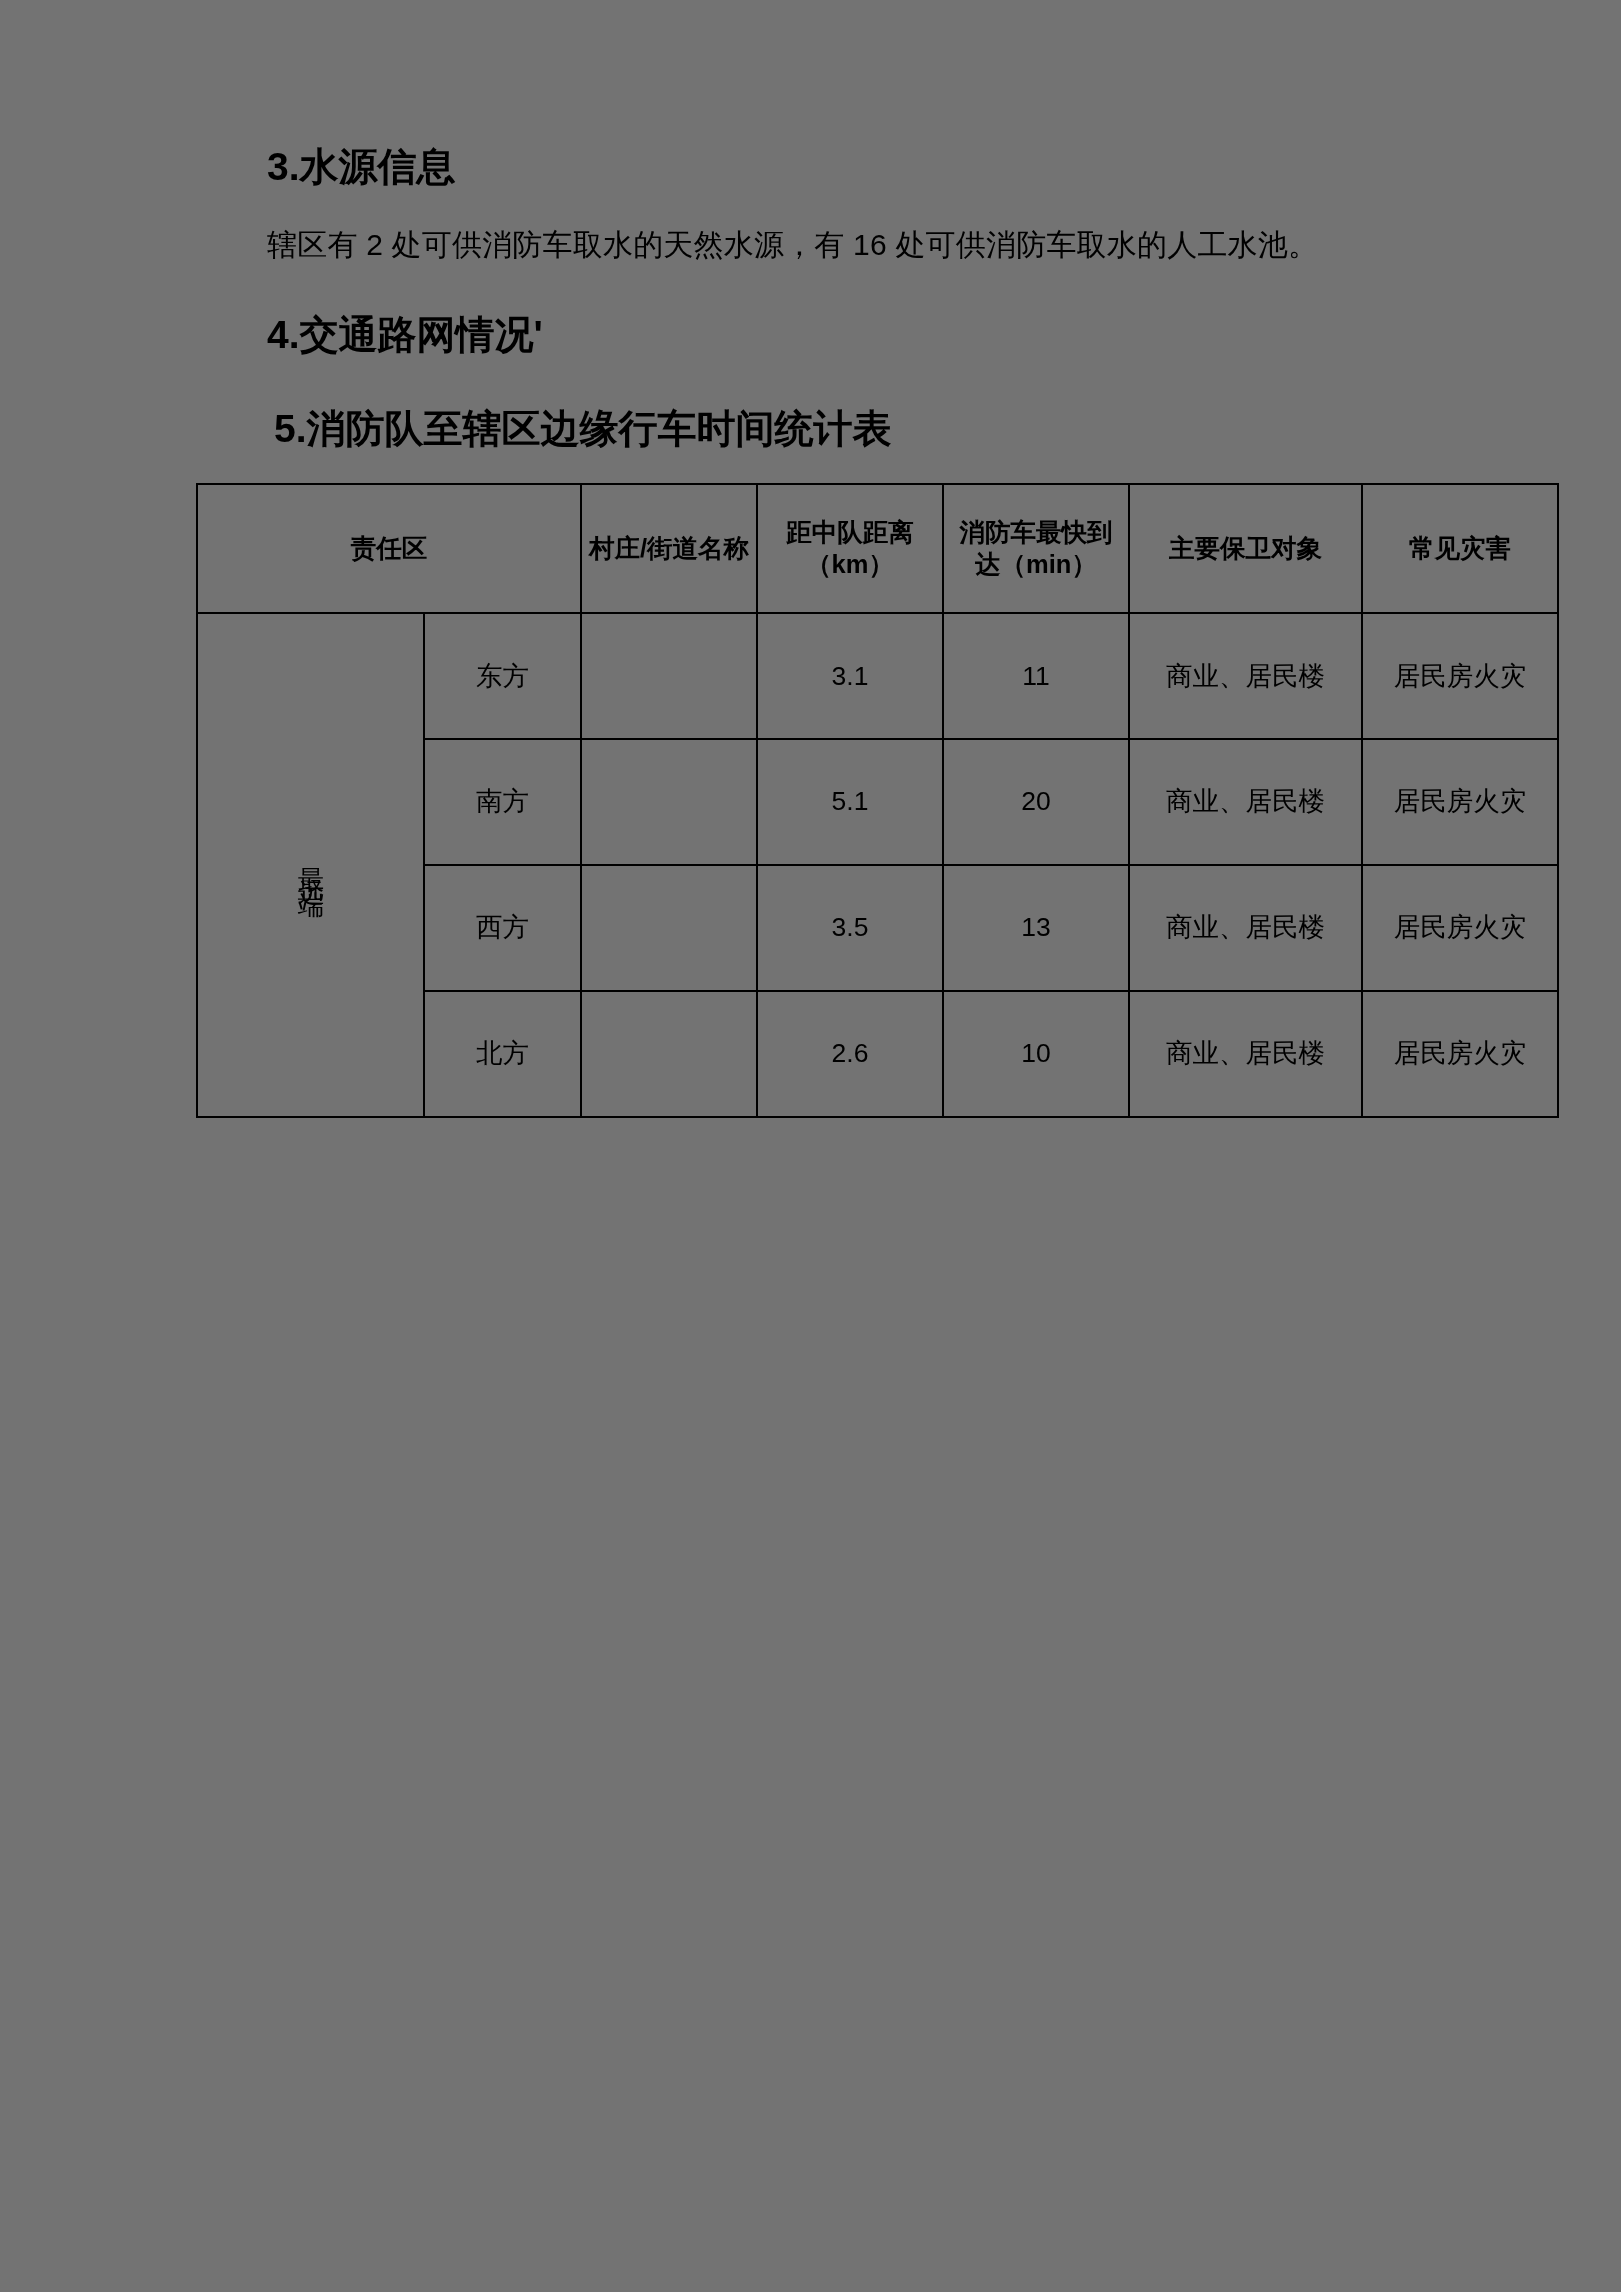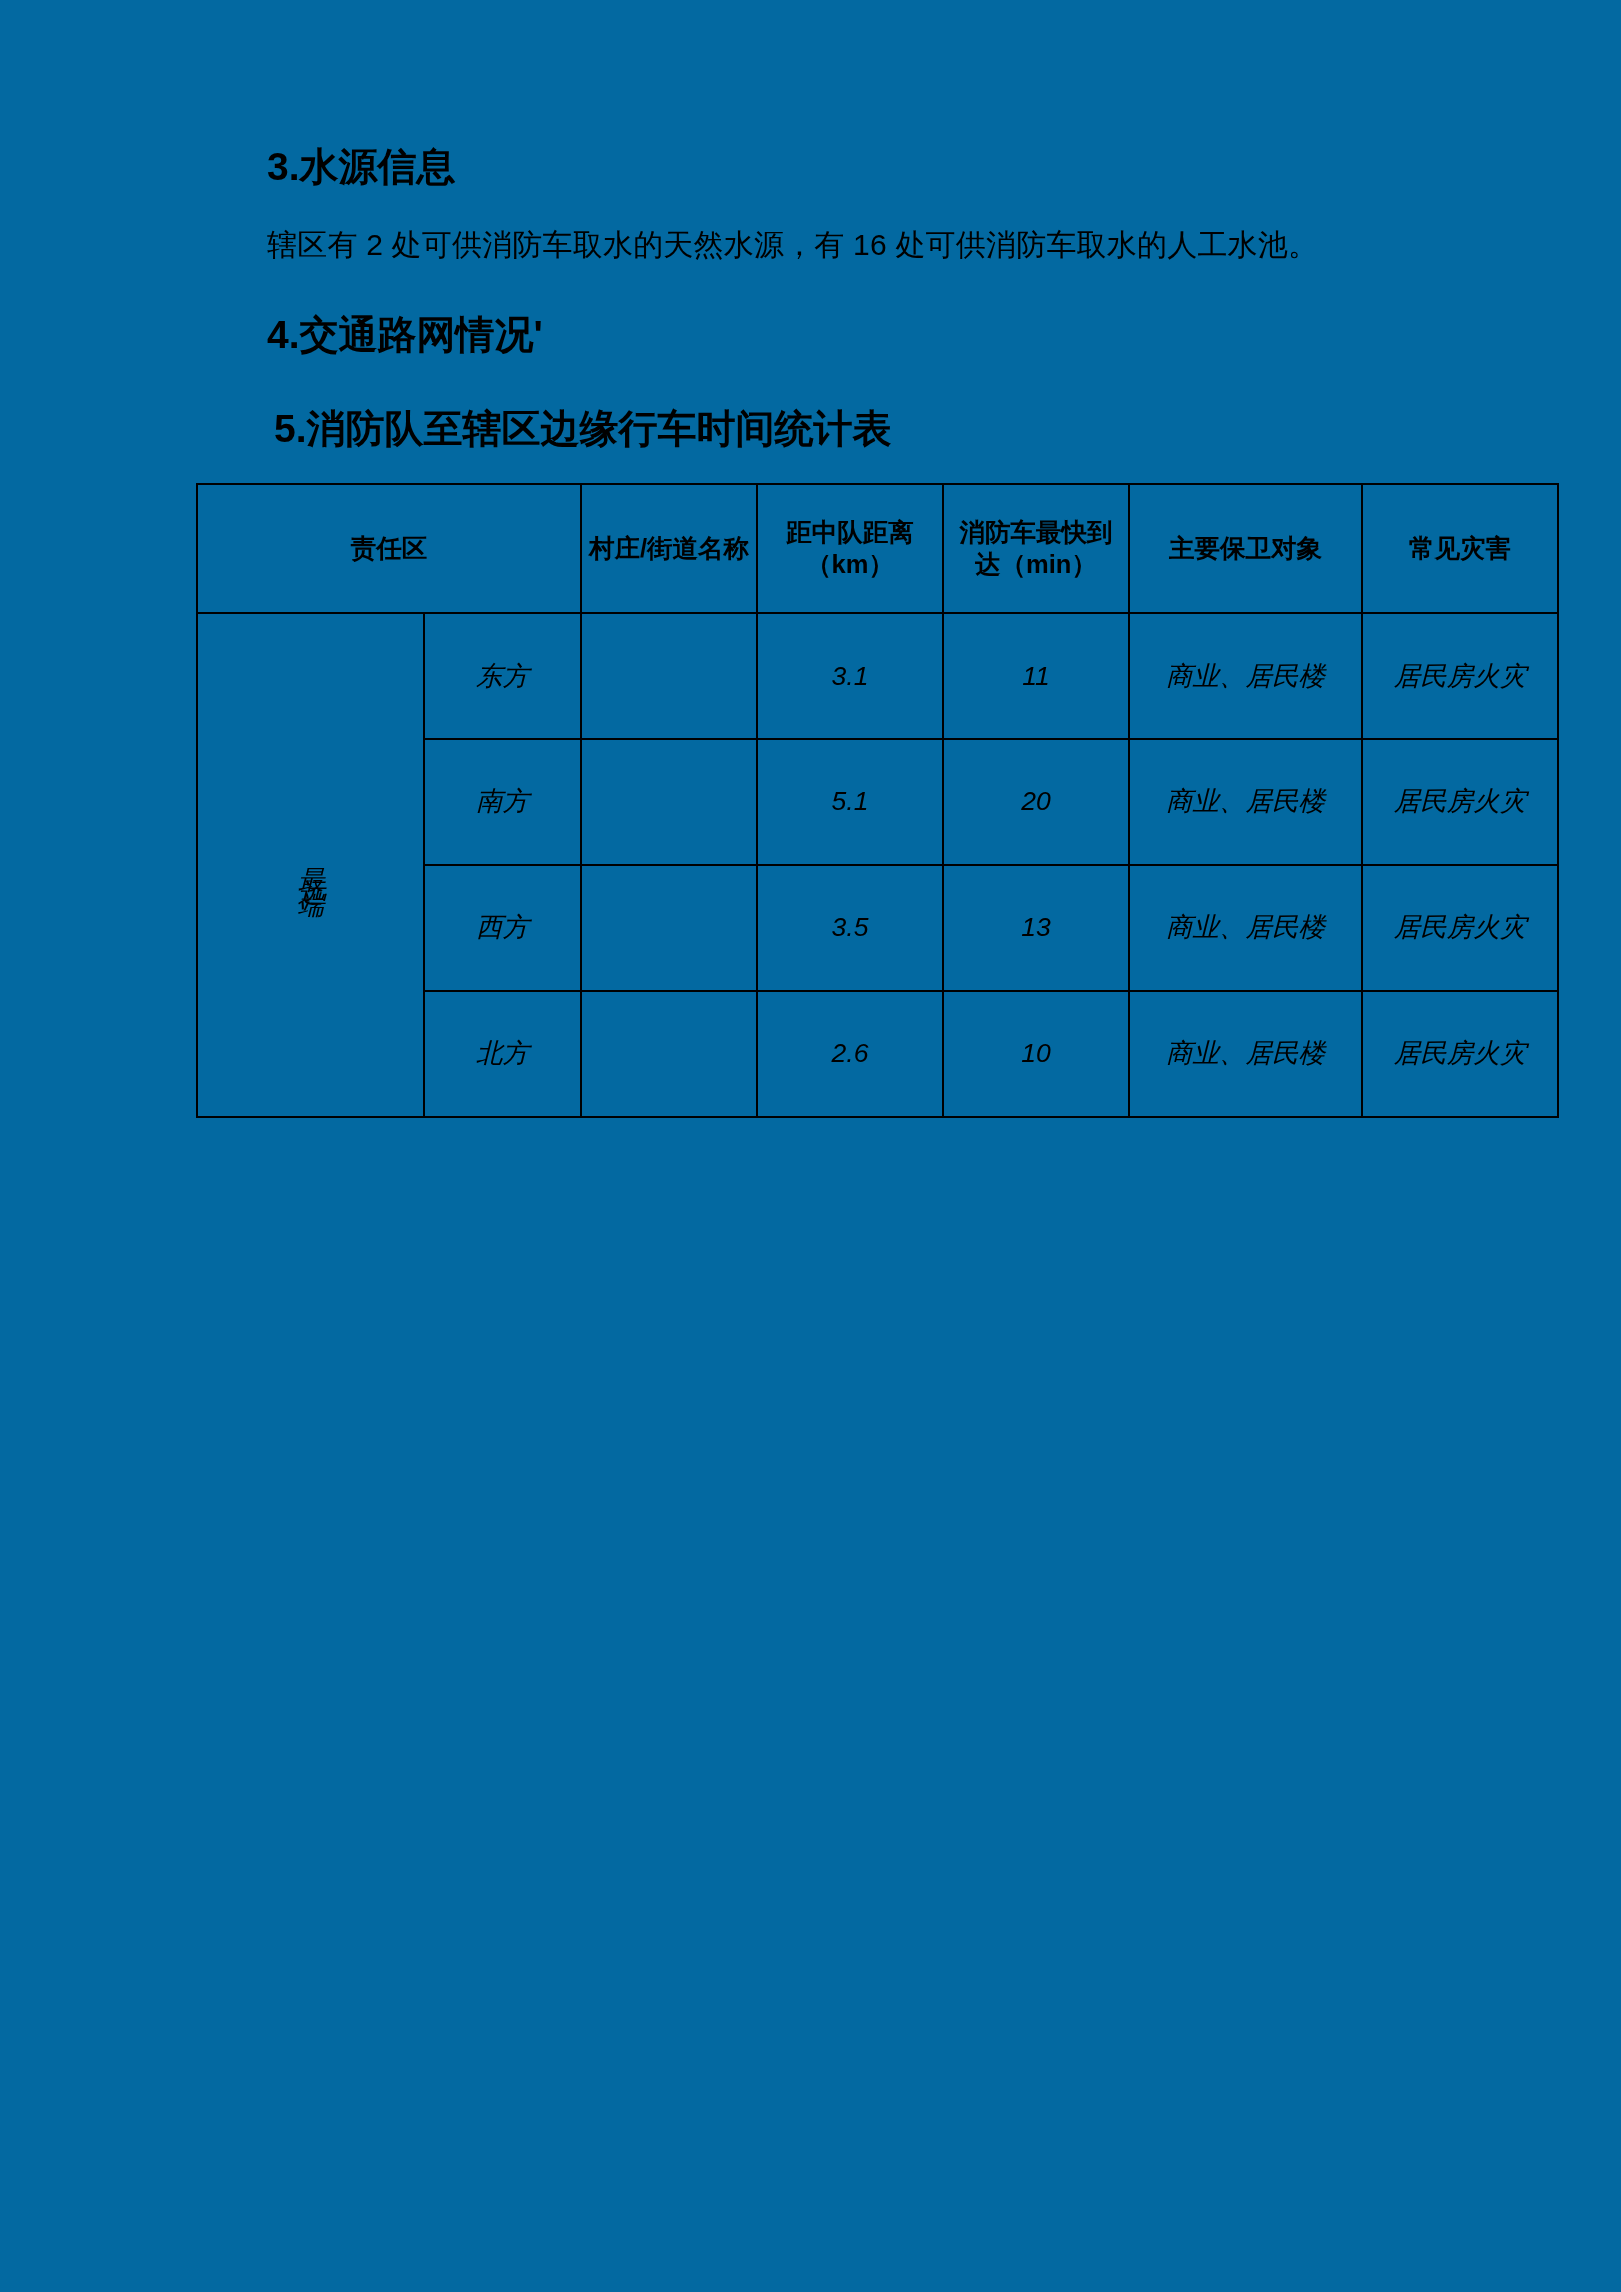--- a/index.html
+++ b/index.html
@@ -8,21 +8,21 @@
     background: #ffffff;
   }
   body {
     font-family: "Liberation Sans", "DejaVu Sans", sans-serif;
     color: #000000;
   }
   .page {
     position: relative;
     width: 1621px;
     height: 2293px;
-    background: #0369a1;
+    background: #737373;
     box-sizing: border-box;
     padding: 147px 196px 0 196px;
     overflow: hidden;
   }
   .doc-body {
     width: 1229px;
   }
   .heading {
     font-size: 39px;
     line-height: 1.0;
@@ -82,21 +82,21 @@
     line-height: 1.28;
   }
   .col-zrq   { width: 227px; }
   .col-dir   { width: 157px; }
   .col-cun   { width: 176px; }
   .col-dist  { width: 186px; }
   .col-time  { width: 186px; }
   .col-obj   { width: 233px; }
   .col-haz   { width: 196px; }
 
-  td.body-row { height: 116px; font-style: italic; }
+  td.body-row { height: 116px; }
   td.vert-merge {
     writing-mode: vertical-rl;
     text-orientation: upright;
     letter-spacing: 11.8px;
     font-size: 29px;
     padding: 0;
   }
   td.dir-cell { font-size: 31px; }
   td.num-cell { font-size: 31px; }
   td.obj-cell { font-size: 29px; }

